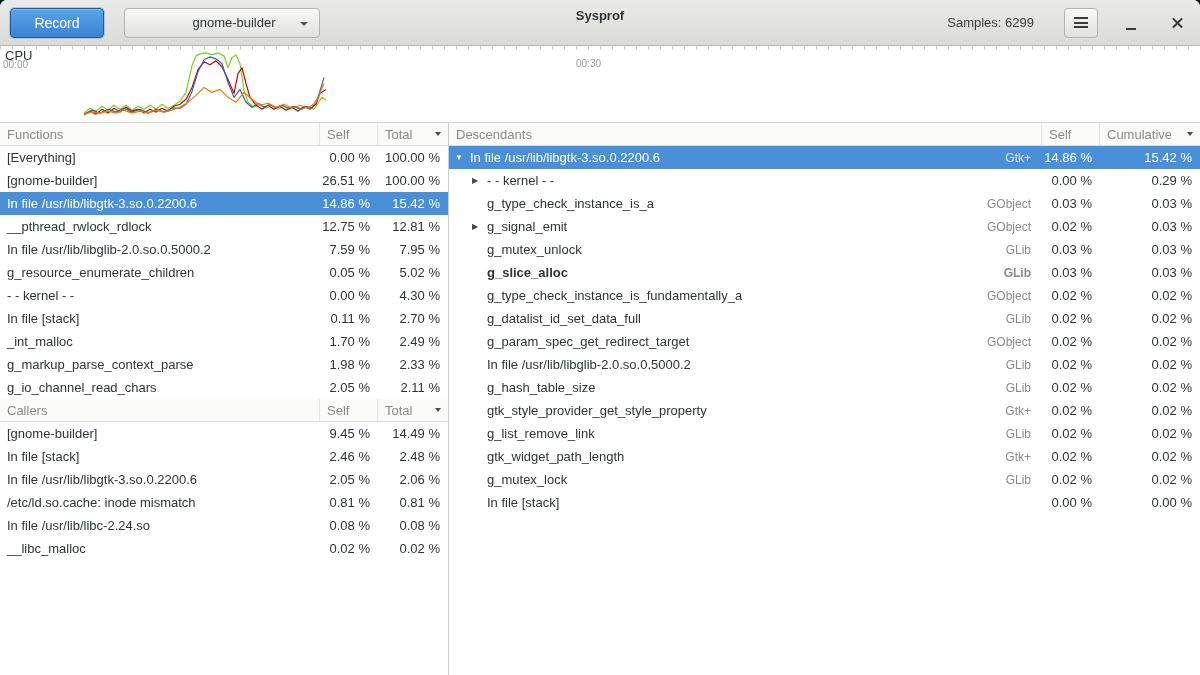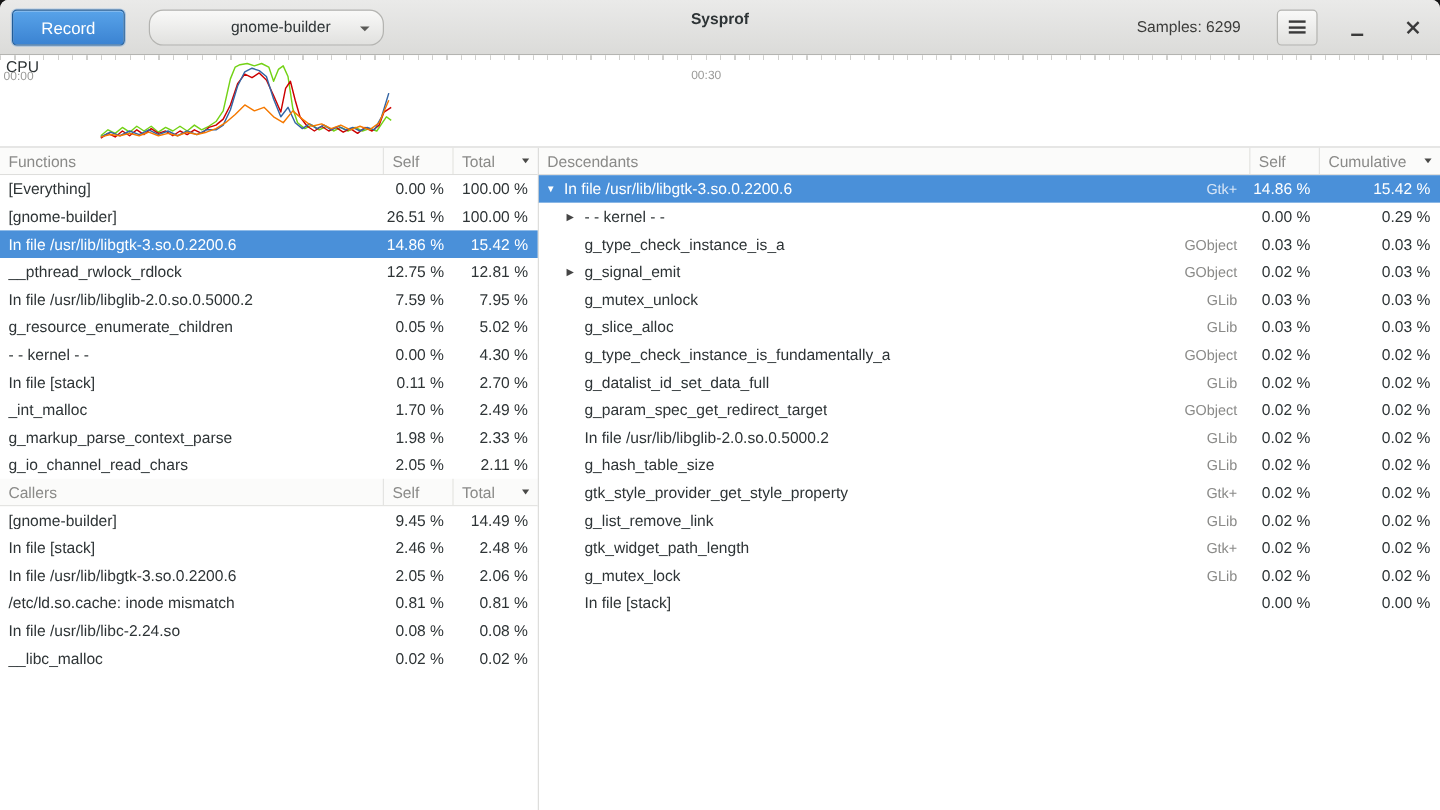--- a/index.html
+++ b/index.html
@@ -29,21 +29,21 @@
   button { font-family: inherit; cursor: default; }
   .record-btn {
     height: 30px; min-width: 94px;
     border: 1px solid #1f5c99; border-radius: 4px;
     background: linear-gradient(#58a3e9, #3b83d2);
     color: #fff; font-size: 14px;
     box-shadow: inset 0 1px 0 rgba(255,255,255,.25), 0 0 0 1px rgba(74,144,217,.35);
   }
   .process-btn {
     height: 30px; width: 196px;
-    border: 1px solid #b4b4b1; border-radius: 12px;
+    border: 1px solid #b4b4b1; border-radius: 4px;
     background: linear-gradient(#f9f9f8, #e1e1df);
     color: #2e3436; font-size: 13px;
     position: relative;
     padding-left: 24px;
   }
   .caret {
     position: absolute; right: 11px; top: 13px;
     width: 0; height: 0;
     border-left: 4px solid transparent; border-right: 4px solid transparent;
     border-top: 4.5px solid #5a5a57;
@@ -323,21 +323,21 @@
           <div class="row">
             <span class="name" style="padding-left: 23px;">
               <span class="exp"></span>
               <span class="fname">g_mutex_unlock</span>
               <span class="badge">GLib</span>
             </span>
             <span class="num">0.03 %</span>
             <span class="num w100">0.03 %</span>
           </div>
           <div class="row">
-            <span class="name" style="padding-left: 23px;">
+            <span class="name" style="padding-left: 23px; font-weight: bold;">
               <span class="exp"></span>
               <span class="fname">g_slice_alloc</span>
               <span class="badge">GLib</span>
             </span>
             <span class="num">0.03 %</span>
             <span class="num w100">0.03 %</span>
           </div>
           <div class="row">
             <span class="name" style="padding-left: 23px;">
               <span class="exp"></span>

